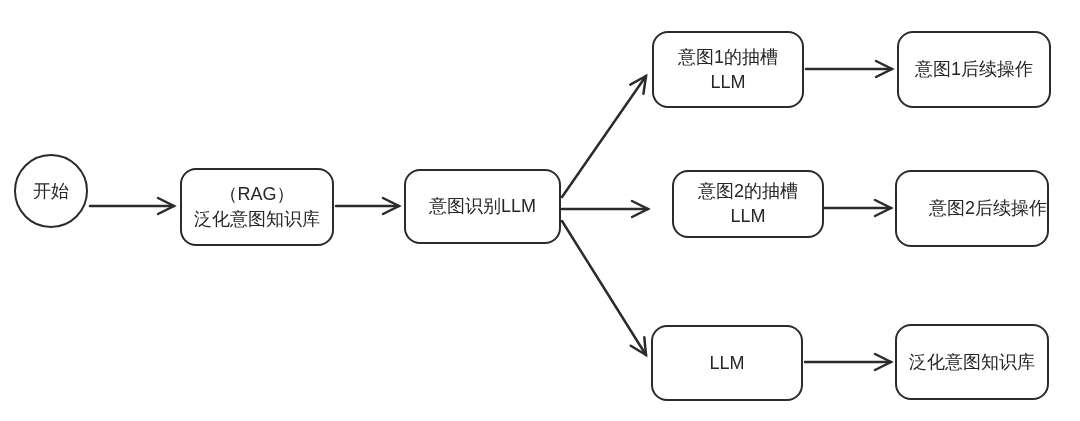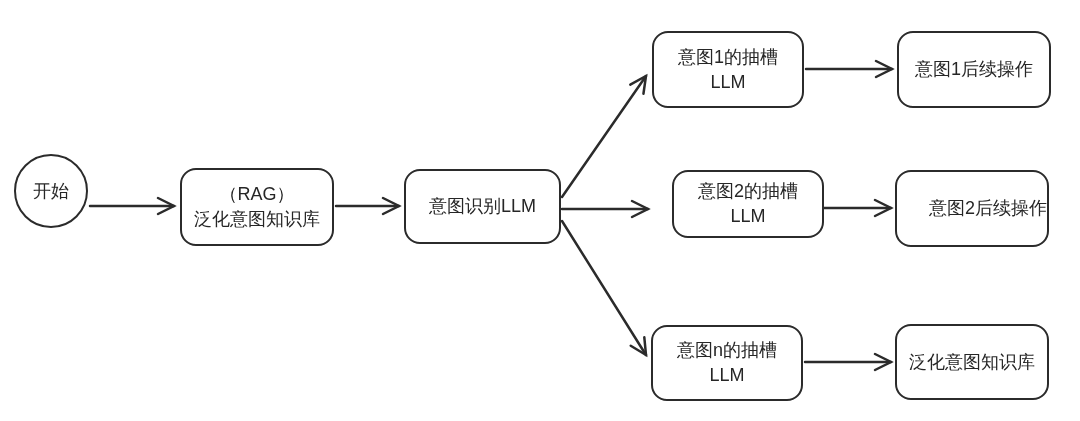--- a/index.html
+++ b/index.html
@@ -79,21 +79,20 @@
     <span>意图1的抽槽</span>
     <span>LLM</span>
   </div>
 
   <div class="node" style="left:652px; top:170px; width:152px; height:68px;margin-left:20px;">
     <span>意图2的抽槽</span>
     <span>LLM</span>
   </div>
 
   <div class="node" style="left:651px; top:325px; width:152px; height:76px;">
-    <span>意图n的抽槽</span>
     <span>LLM</span>
   </div>
 
   <div class="node" style="left:897px; top:31px; width:154px; height:77px;">
     <span>意图1后续操作</span>
   </div>
 
   <div class="node" style="left:895px; top:170px; width:154px; height:77px;padding-left:34px;">
     <span>意图2后续操作</span>
   </div>

